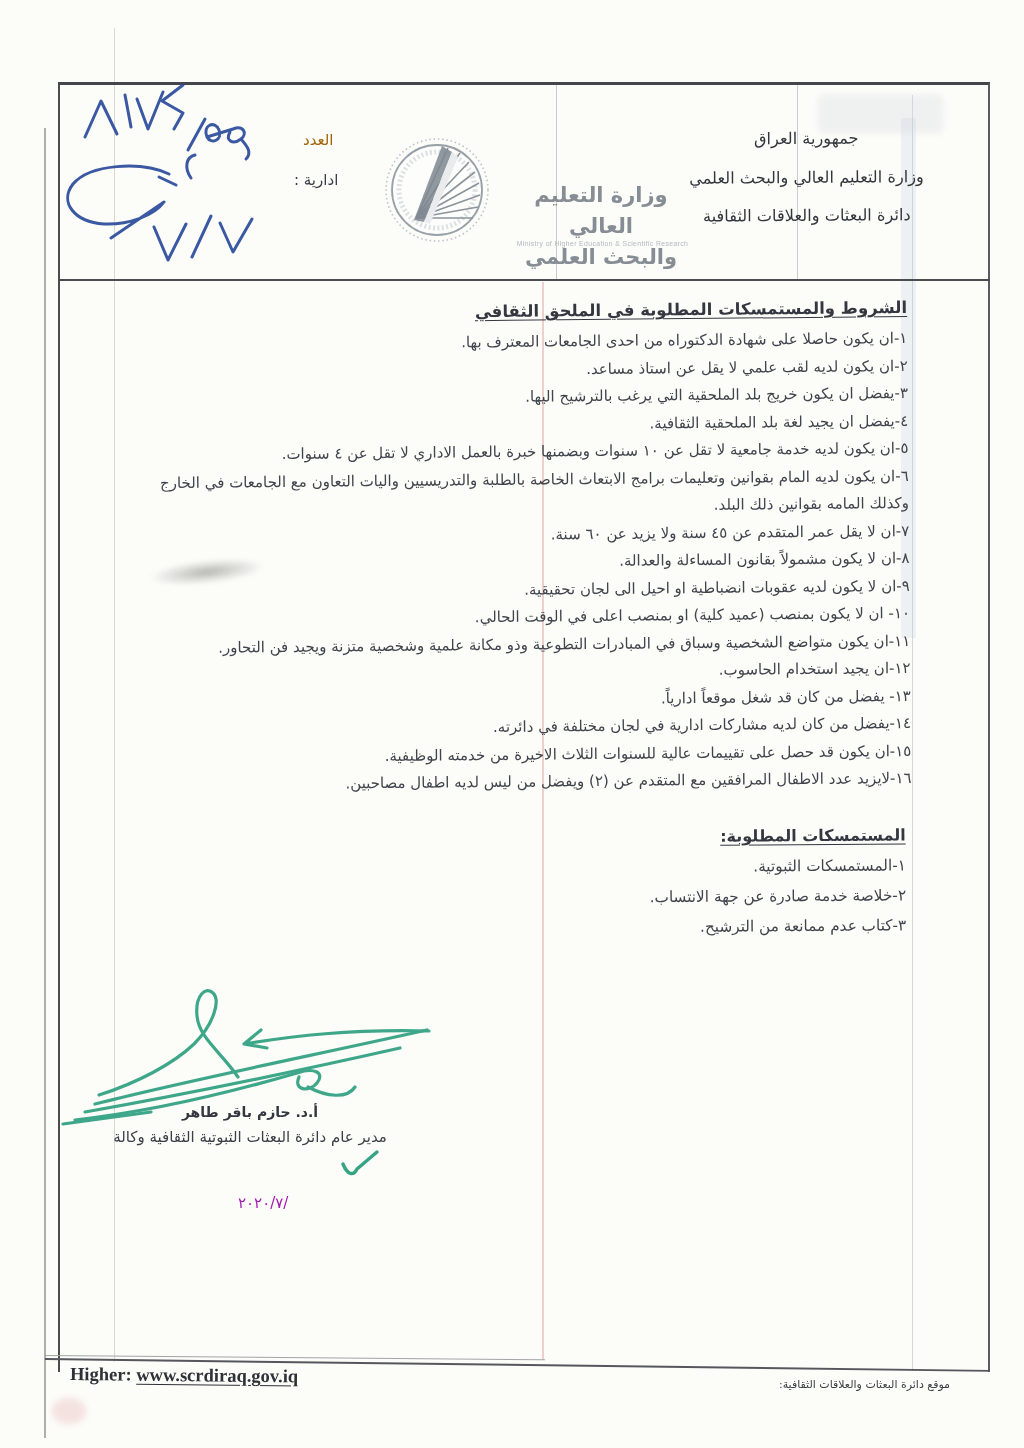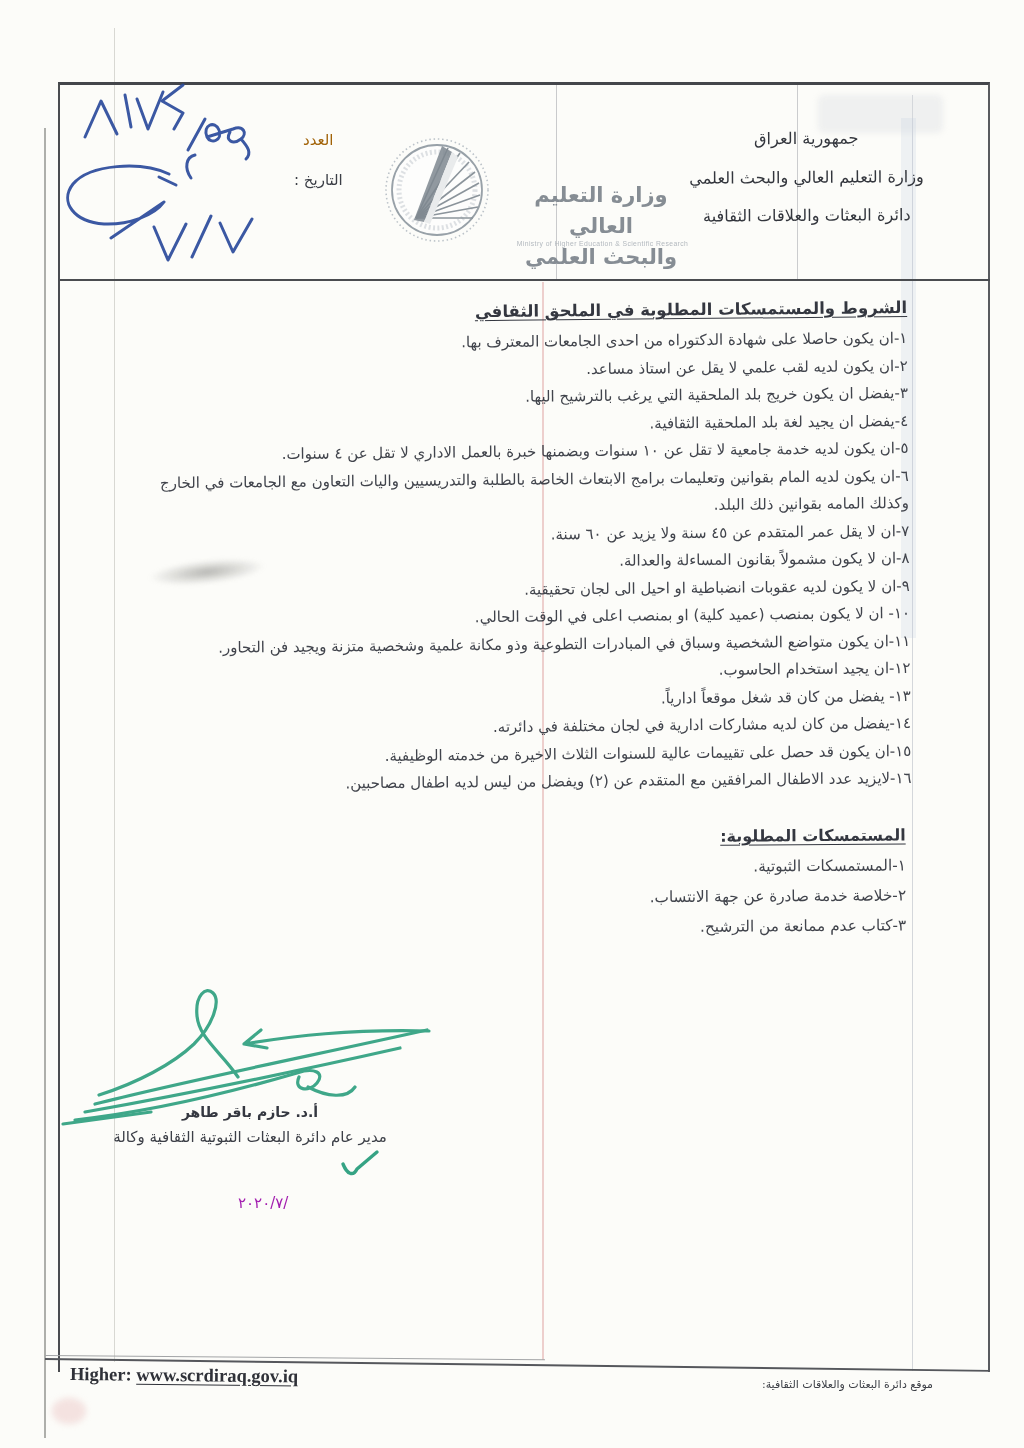--- a/index.html
+++ b/index.html
@@ -69,21 +69,21 @@
   
   .footer-line  { left:45px; top:1358px; width:945px; height:2px; background:#55575c;
     transform:rotate(0.72deg); transform-origin:left center; }
   .footer-line2 { left:45px; top:1355px; width:500px; height:1px; background:#a2a4a6;
     transform:rotate(0.5deg); transform-origin:left center; }
   .website { left:70px; top:1364px; font-family:"Liberation Serif", serif;
     font-weight:bold; font-size:18.5px; color:#2f3138; transform:rotate(0.6deg);
     transform-origin:left center; }
   .website .url { text-decoration:underline; text-underline-offset:3px; }
   .site-caption { left:762px; top:1378px; width:205px; font-size:11px; color:#3c3f46;
-    text-align:left; }
+    text-align:center; }
   svg { display:block; }
 </style>
 </head>
 <body>
 
 <div id="page">
 
   <div class="abs vline edge-left"></div>
   <div class="abs vline faint-115"></div>
   <div class="abs gray-patch"></div>
@@ -97,21 +97,21 @@
   <div class="abs smudge"></div>
   <div class="abs pink-blot"></div>
 
   <div class="abs hdr-right ar">
       <div class="l1">جمهورية العراق</div>
       <div class="l1">وزارة التعليم العالي والبحث العلمي</div>
       <div class="l1">دائرة البعثات والعلاقات الثقافية</div>
     </div>
 
   <div class="abs num-label ar">العدد</div>
-  <div class="abs date-label ar">التاريخ :</div>
+  <div class="abs date-label ar">ادارية :</div>
 
   <svg class="abs" style="left:55px; top:75px;" width="260" height="200" viewBox="0 0 260 200" fill="none" stroke="#2b4b9c" stroke-width="3" stroke-linecap="round" stroke-linejoin="round" opacity="0.92">
     <path d="M30,62 L46,26 L62,59"></path>
     <path d="M70,20 L76,52"></path>
     <path d="M82,24 L93,54 L108,17"></path>
     <path d="M128,10 L107,26 L128,38 L119,54"></path>
     <path d="M150,44 L133,75"></path>
     <path d="M152,62 C147,50 160,45 164,55 C168,65 156,70 152,62 L178,54 C188,50 193,58 186,64 C178,70 170,66 175,57 M186,64 C193,72 197,78 191,84"></path>
     <path d="M140,80 C131,82 129,93 136,103"></path>
     <path d="M104,102 L121,110"></path>

